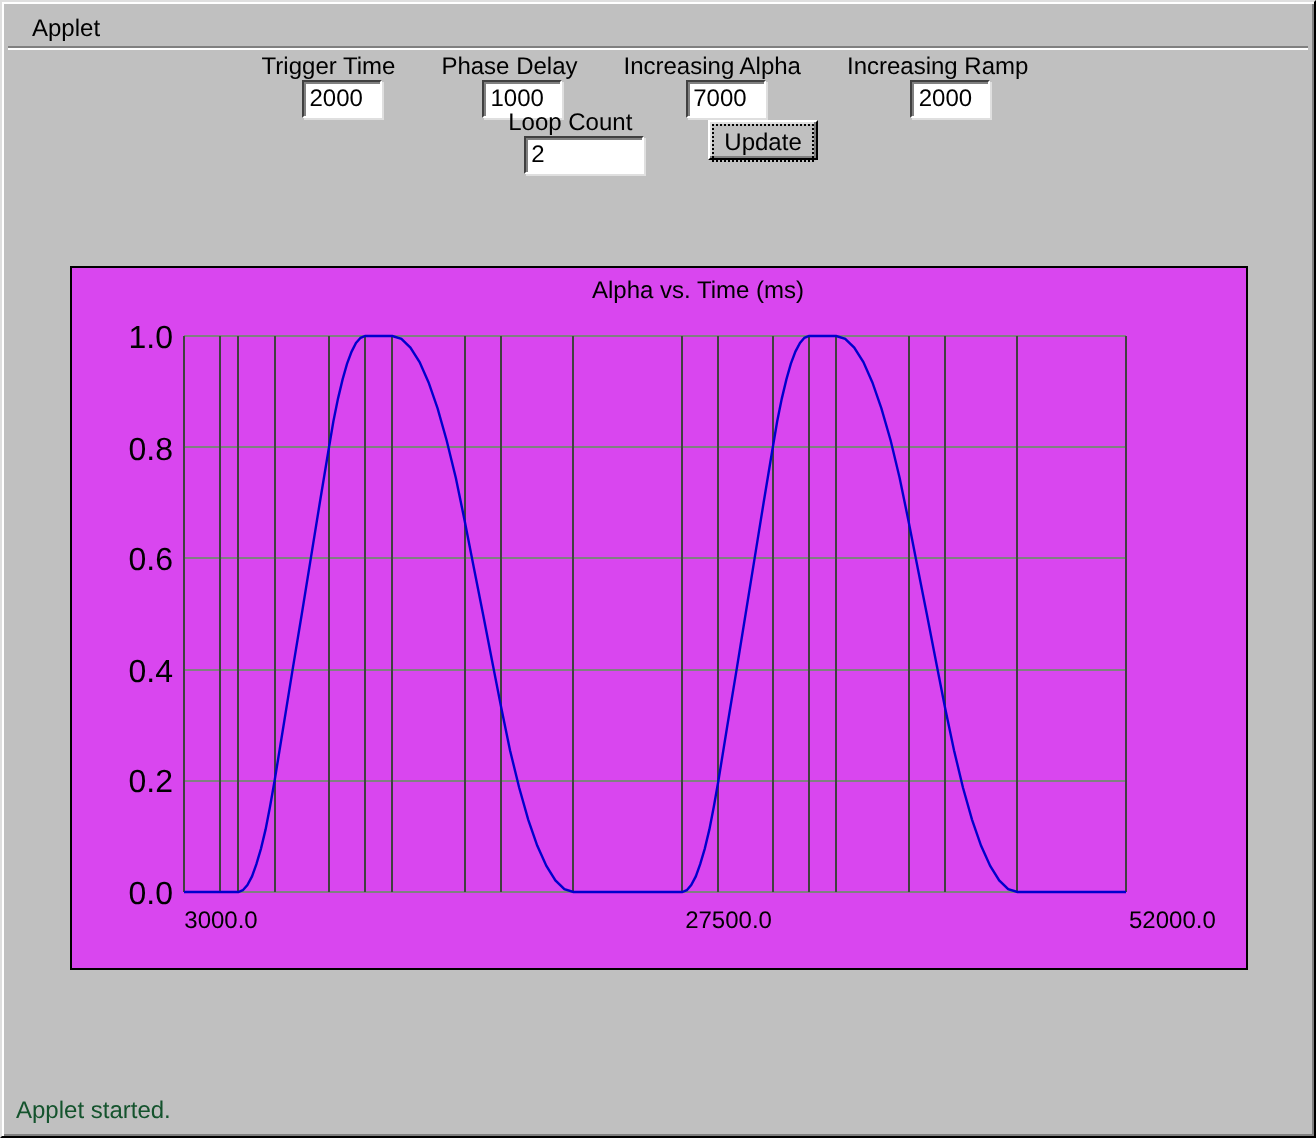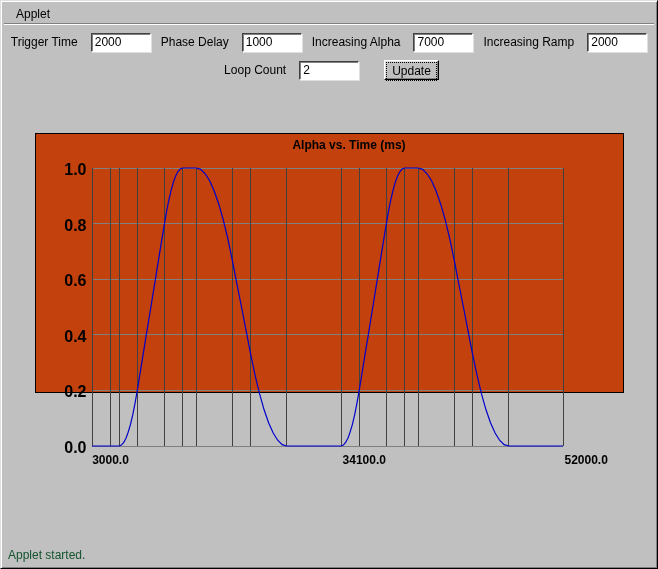--- a/index.html
+++ b/index.html
@@ -28,43 +28,43 @@
   }
   .winbtn.close{ margin-left:2px; }
   .glyph-min{ width:6px; height:2px; background:#000; margin-top:7px; }
   .glyph-max{ width:8px; height:7px; border:1px solid #000; border-top-width:2px; }
   .glyph-close{ font-size:9px; font-weight:bold; color:#000; line-height:10px; }
   .menubar{ height:18px; padding:2px 0 0 7px; font-size:12px; }
   .menu-item{ padding:1px 5px; display:inline-block;text-align:right; }
   .menu-divider{ height:2px; border-top:1px solid #808080; border-bottom:1px solid #fff; margin-top:1px; }
   .form-row{ display:flex; justify-content:center; align-items:center; margin-top:8px; height:20px; }
   .form-row.first{ margin-top:7px; }
-  .fgroup{ display:flex; align-items:center; margin:0 5px; }
+  .fgroup{ display:flex; align-items:center; margin:0 5px;flex-direction:column; }
   .flabel{ font-size:12px; color:#000; margin-right:13px; white-space:nowrap; }
   .tf{
-    width:60px; height:19px; background:#fff; font-family:"Liberation Sans",sans-serif;
+    width:40px; height:19px; background:#fff; font-family:"Liberation Sans",sans-serif;
     font-size:12px; padding:0 3px; color:#000;
     border:1px solid; border-color:#404040 #fff #fff #404040;
     box-shadow: inset 1px 1px 0 #808080, 1px 1px 0 #dfdfdf;
     outline:none;
   }
   .tf.loop{ width:60px; }
   .btn{
     margin-left:20px; height:20px; background:#c0c0c0; cursor:default;
     border:1px solid; border-color:#fff #000 #000 #fff;
     box-shadow: inset -1px -1px 0 #808080, inset 1px 1px 0 #dfdfdf;
     padding:1px; font-family:"Liberation Sans",sans-serif;
   }
   .btn-inner{
     display:block; border:1px dotted #000; padding:1px 5px 2px 5px;
     font-size:12px; color:#000;
   }
   .chart{
-    width:589px; height:260px; margin:53px auto 0; position:relative;
-    background:#c2410c; border:1px solid #000;font-weight:bold;
+    width:589px; height:352px; margin:53px auto 0; position:relative;
+    background:#d946ef; border:1px solid #000;
   }
   .chart-title{
     position:absolute; top:4px; left:0; right:0; text-align:center;
     transform:translateX(20px); font-size:12px; color:#000;
   }
   .ytick{ position:absolute; width:32px; text-align:right; font-size:16px; color:#000; }
   .xtick{ position:absolute; font-size:12px; color:#000; white-space:nowrap; }
   .chart svg{ position:absolute; top:0; left:0; }
   .statusbar{ position:absolute; left:7px; bottom:6px; font-size:12px; color:#14532d;margin-top:28px; }
 </style>
@@ -140,20 +140,20 @@
       </svg>
     <div class="chart-title">Alpha vs. Time (ms)</div>
     <div id="chart-labels">
         <div class="ytick" style="left: 19px; top: 305px;">0.0</div>
         <div class="ytick" style="left: 19px; top: 249.4px;">0.2</div>
         <div class="ytick" style="left: 19px; top: 193.8px;">0.4</div>
         <div class="ytick" style="left: 19px; top: 138.2px;">0.6</div>
         <div class="ytick" style="left: 19px; top: 82.6px;">0.8</div>
         <div class="ytick" style="left: 19px; top: 27px;">1.0</div>
         <div class="xtick" style="top: 319px; left: 55px; width: 40px; text-align: center;">3000.0</div>
-        <div class="xtick" style="top: 319px; left: 307.087px;">34100.0</div>
+        <div class="xtick" style="top: 319px; left: 307.087px;">27500.0</div>
         <div class="xtick" style="top: 319px; left: 529px;">52000.0</div>
       </div>
   </div>
 
   <div class="statusbar">Applet started.</div>
 
 </div>
 
 </body></html>

